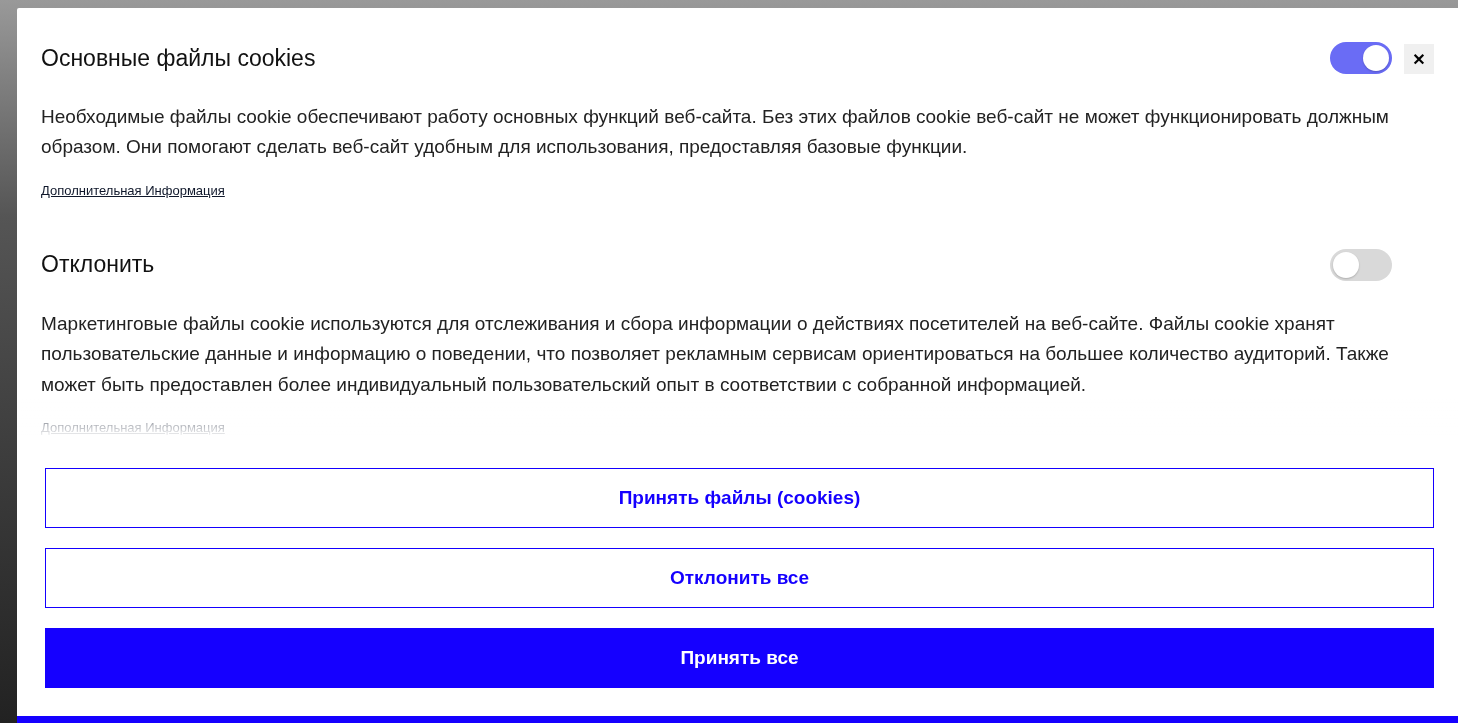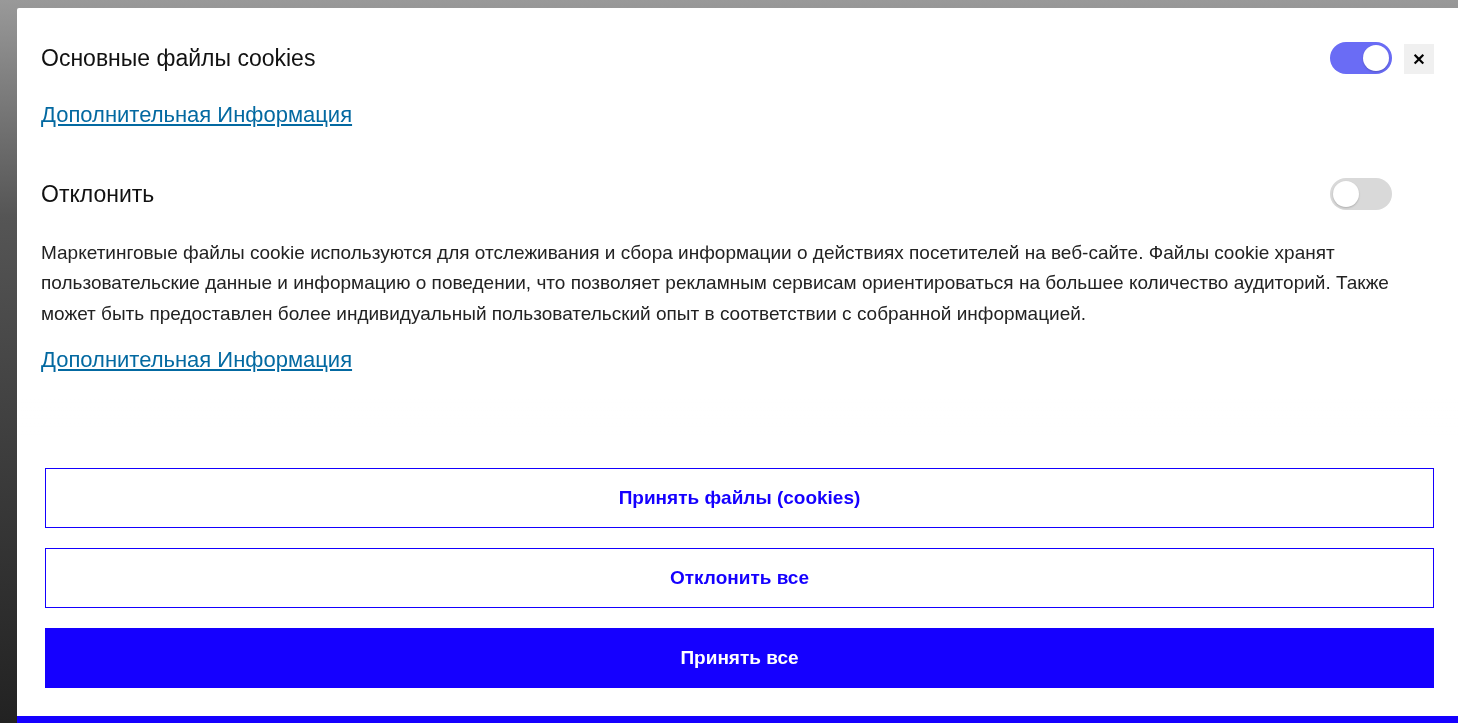--- a/index.html
+++ b/index.html
@@ -63,22 +63,22 @@
   }
   .toggle.on::after { right: 3px; }
   .toggle.off::after { left: 3px; }
   .section-desc {
     font-size: 19px;
     line-height: 1.6;
     color: #222;
     margin-bottom: 18px;
   }
   .more-link {
-    font-size: 22px;
-    color: #0369a1;
+    font-size: 13px;
+    color: #0f172a;
     text-decoration: underline;
     cursor: pointer;
     display: inline-block;
   }
   .footer {
     padding: 30px 24px 28px 28px;
     border-top: 1px solid rgba(0,0,0,0.04);
     background: linear-gradient(to bottom, rgba(255,255,255,0.0) -30px, #fff 0px);
     position: relative;
   }
@@ -127,20 +127,21 @@
 
     <div class="close-btn">
       <span>✕</span>
     </div>
 
     <div class="section">
       <div class="section-header">
         <div class="section-title">Основные файлы cookies</div>
         <div class="toggle on first"></div>
       </div>
+      <div class="section-desc">Необходимые файлы cookie обеспечивают работу основных функций веб-сайта. Без этих файлов cookie веб-сайт не может функционировать должным образом. Они помогают сделать веб-сайт удобным для использования, предоставляя базовые функции.</div>
       <span class="more-link">Дополнительная Информация</span>
     </div>
 
     <div class="section">
       <div class="section-header">
         <div class="section-title">Отклонить</div>
         <div class="toggle off"></div>
       </div>
       <div class="section-desc">Маркетинговые файлы cookie используются для отслеживания и сбора информации о действиях посетителей на веб-сайте. Файлы cookie хранят пользовательские данные и информацию о поведении, что позволяет рекламным сервисам ориентироваться на большее количество аудиторий. Также может быть предоставлен более индивидуальный пользовательский опыт в соответствии с собранной информацией.</div>
       <span class="more-link">Дополнительная Информация</span>

